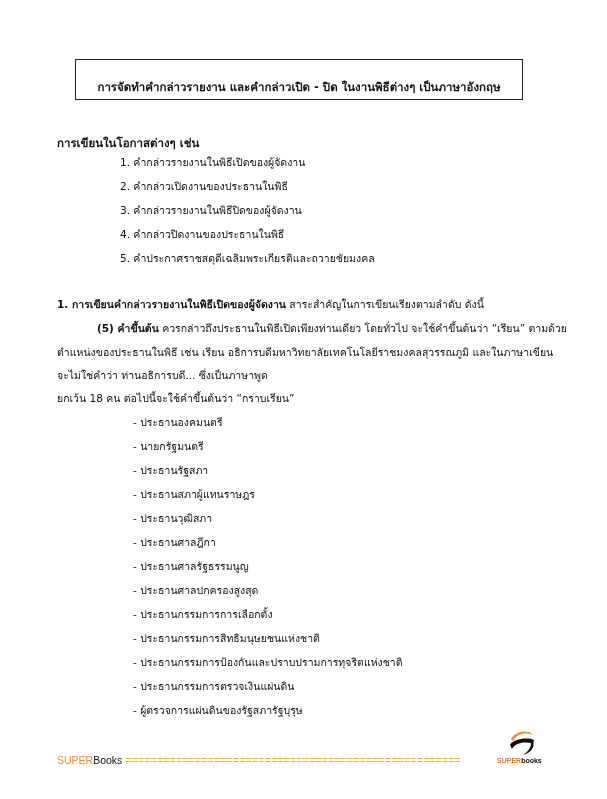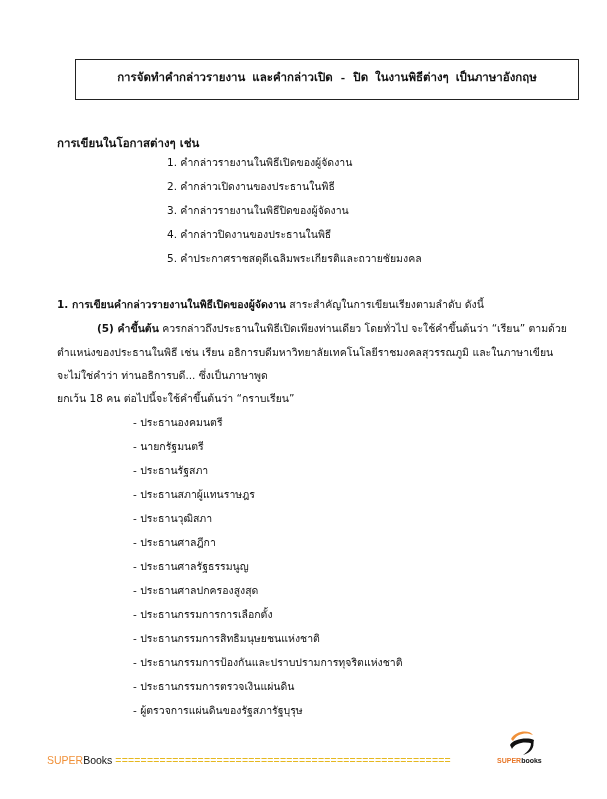--- a/index.html
+++ b/index.html
@@ -1,32 +1,32 @@
 <!DOCTYPE html>
 <html><head>
   <meta charset="utf-8">
   <style>
     html, body { margin: 0; padding: 0; background: #ffffff; }
     body {
       width: 607px; height: 799px; position: relative; overflow: hidden;
       font-family: "DejaVu Sans", sans-serif; color: #111;
     }
     .title-box {
-      position: absolute; left: 75px; top: 59px; width: 504px; height: 41px;
+      position: absolute; left: 75px; top: 59px; width: 448px; height: 41px;
       border: 1.5px solid #222; box-sizing: border-box;
-      display: flex; align-items: center; justify-content: center; font-family: Liberation Mono, monospace;
+      display: flex; align-items: flex-end; justify-content: center;
     }
     .title-box span { font-size: 11.5px; font-weight: bold; position: relative; top: -3px; }
     .abs { position: absolute; white-space: nowrap; font-size: 10.5px; line-height: 14px; }
     .bold { font-weight: bold; }
     .section-heading { left: 57px; top: 136px; font-size: 11.5px; font-weight: bold; }
-    .occ { left: 120px; margin-left: 47px; }
+    .occ { left: 120px; }
     .para-line { left: 57px; }
     .person { left: 133px; }
-    .footer-brand { position: absolute; left: 47px; top: 754px; font-size: 10.5px; white-space: nowrap; font-family: "Liberation Sans", sans-serif; }
+    .footer-brand { position: absolute; left: 57px; top: 754px; font-size: 10.5px; white-space: nowrap; font-family: "Liberation Sans", sans-serif; }
     .brand-super { color: #f0913a; }
     .brand-books { color: #111; }
     .brand-eq { color: #e6b820; letter-spacing: 0.2px; }
     .logo { position: absolute; left: 497px; top: 729px; width: 52px; height: 40px; }
     .logo-text { position: absolute; left: 0; top: 28px; font-size: 7px; font-weight: bold; white-space: nowrap; font-family: "Liberation Sans", sans-serif; }
     .logo-text .s { color: #e8782a; }
     .logo-text .b { color: #111; }
   </style>
 </head>
 <body>

